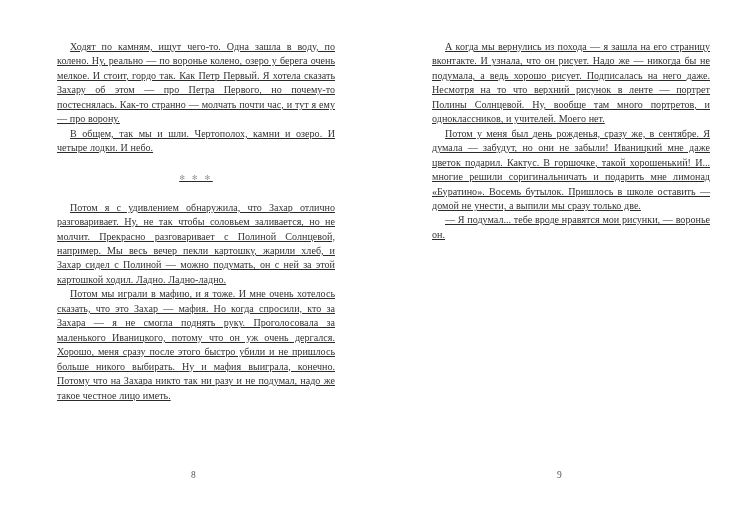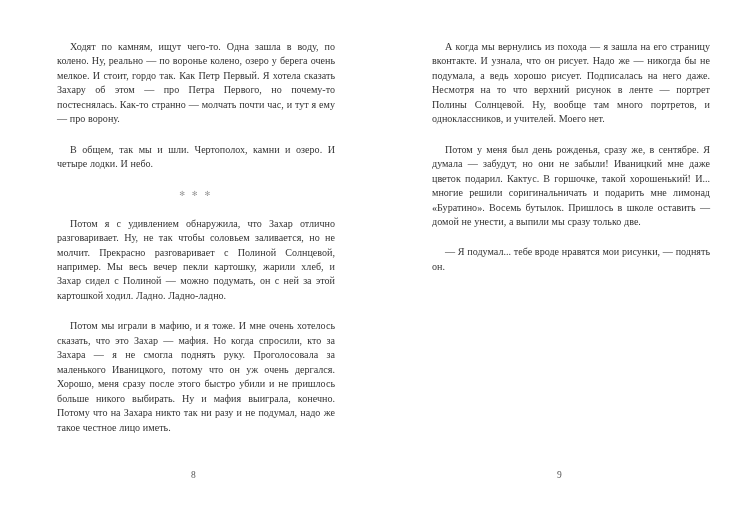--- a/index.html
+++ b/index.html
@@ -31,35 +31,36 @@
     height: 524px;
     box-sizing: border-box;
     background: #ffffff;
   }
 
   .page-left  { padding: 40px 40px 0 57px; }
   .page-right { padding: 40px 40px 0 57px; }
 
   .text-block {
     width: 278px;
+    text-decoration: underline;
   }
 
   .para {
     margin: 0;
     font-size: 10.1px;
     line-height: 14.45px;
     text-align: justify;
     text-indent: 13px;
     text-justify: inter-word;
     color: #333333;
     hyphens: manual;
     word-spacing: 0.02em;
   }
 
-  .para + .para { margin-top: 16px; }
+  .para + .para { margin-top: 0; }
 
   .para-gap-before { margin-top: 14.45px; }
 
   .ornament {
     text-align: center;
     font-size: 7px;
     letter-spacing: 2.5px;
     color: #9a9a9a;
     margin: 17px 0 18px 0;
     height: 10px;
@@ -99,19 +100,19 @@
 
     </div>
     <div class="folio">8</div>
   </div>
 
   <div class="page page-right">
     <div class="text-block">
 
       <p class="para">А когда мы вернулись из похода — я зашла на его страницу вконтакте. И узнала, что он рисует. Надо же — никогда бы не подумала, а ведь хорошо рисует. Подписалась на него даже. Несмотря на то что верхний рисунок в ленте — портрет Полины Солнцевой. Ну, вообще там много портретов, и одноклассников, и учителей. Моего нет.</p>
       <p class="para">Потом у меня был день рожденья, сразу же, в сентябре. Я думала — забудут, но они не забыли! Иваницкий мне даже цветок подарил. Кактус. В горшочке, такой хорошенький! И... многие решили соригинальничать и подарить мне лимонад «Буратино». Восемь бутылок. Пришлось в школе оставить — домой не унести, а выпили мы сразу только две.</p>
-      <p class="para">— Я подумал... тебе вроде нравятся мои рисунки, — поднять он.</p>
+      <p class="para">— Я подумал... тебе вроде нравятся мои рисунки, — воронье он.</p>
 
     </div>
     <div class="folio">9</div>
   </div>
 
 </div>
 
 </body></html>

